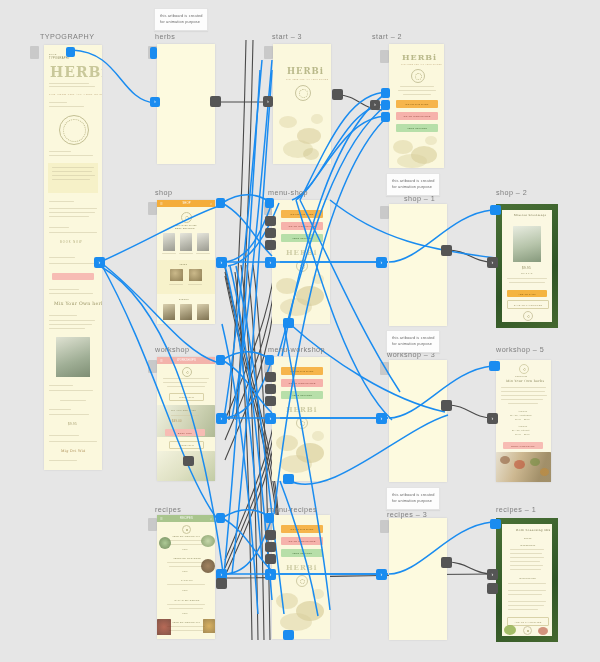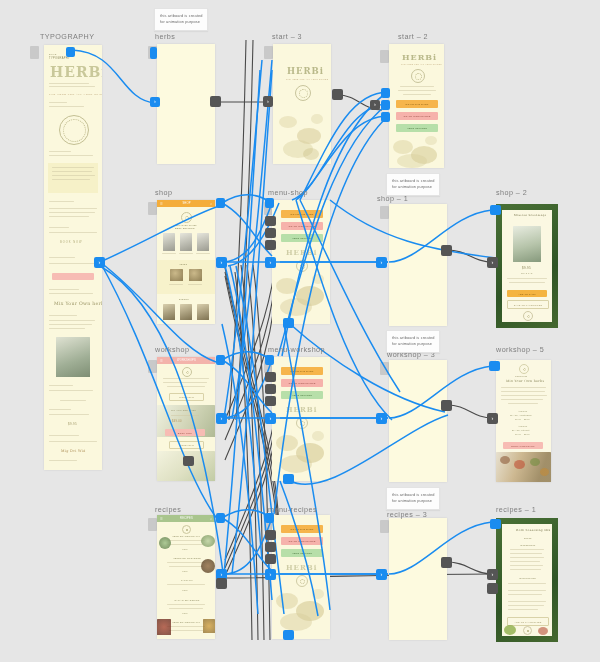--- a/index.html
+++ b/index.html
@@ -148,25 +148,25 @@
     <path class="wire-grey" d="M247 265 C 256 330, 261 450, 264 640"></path>
     <path class="wire-grey" d="M253 265 C 262 330, 267 450, 270 640"></path>
     <path class="wire-grey" d="M235 272 C 244 340, 249 460, 252 640"></path>
     <path class="wire-grey" d="M229 420 C 238 300, 243 180, 246 40"></path>
     <path class="wire-grey" d="M236 420 C 245 300, 250 180, 253 40"></path>
   </svg>
 
   <div class="ab-label" style="left:40px;top:32px;">TYPOGRAPHY</div>
   <div class="ab-label" style="left:155px;top:32px;">herbs</div>
   <div class="ab-label" style="left:272px;top:32px;">start – 3</div>
-  <div class="ab-label" style="left:398px;top:32px;">start – 2</div>
+  <div class="ab-label" style="left:372px;top:32px;">start – 2</div>
 
   <div class="ab-label" style="left:155px;top:188px;">shop</div>
   <div class="ab-label" style="left:268px;top:188px;">menu-shop</div>
-  <div class="ab-label" style="left:377px;top:194px;">shop – 1</div>
+  <div class="ab-label" style="left:404px;top:194px;">shop – 1</div>
   <div class="ab-label" style="left:496px;top:188px;">shop – 2</div>
 
   <div class="ab-label" style="left:155px;top:345px;">workshop</div>
   <div class="ab-label" style="left:268px;top:345px;">menu-workshop</div>
   <div class="ab-label" style="left:387px;top:350px;">workshop – 3</div>
   <div class="ab-label" style="left:496px;top:345px;">workshop – 5</div>
 
   <div class="ab-label" style="left:155px;top:505px;">recipes</div>
   <div class="ab-label" style="left:268px;top:505px;">menu-recipes</div>
   <div class="ab-label" style="left:387px;top:510px;">recipes – 3</div>

